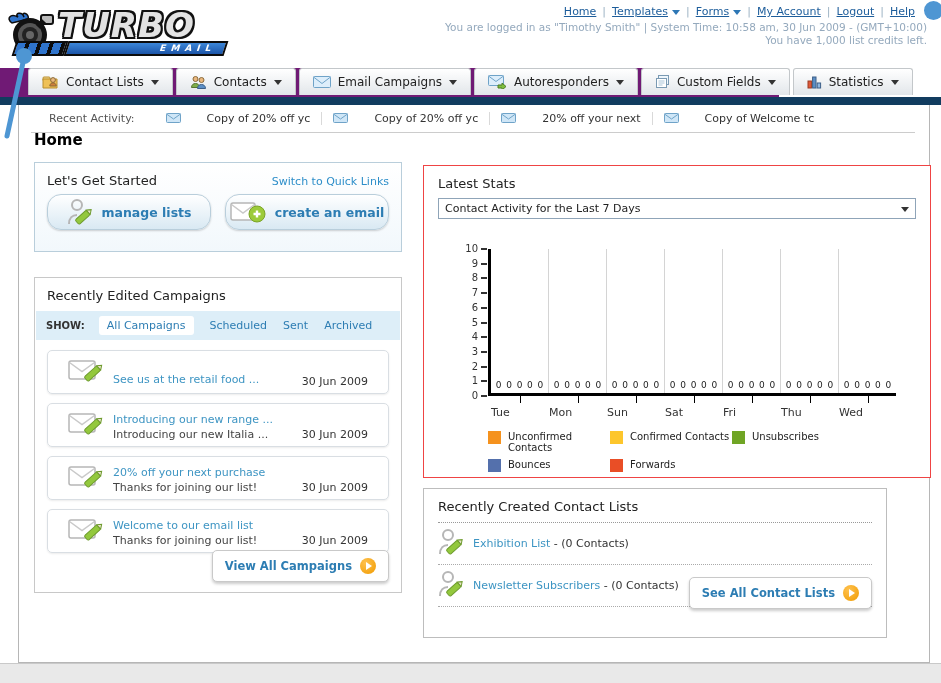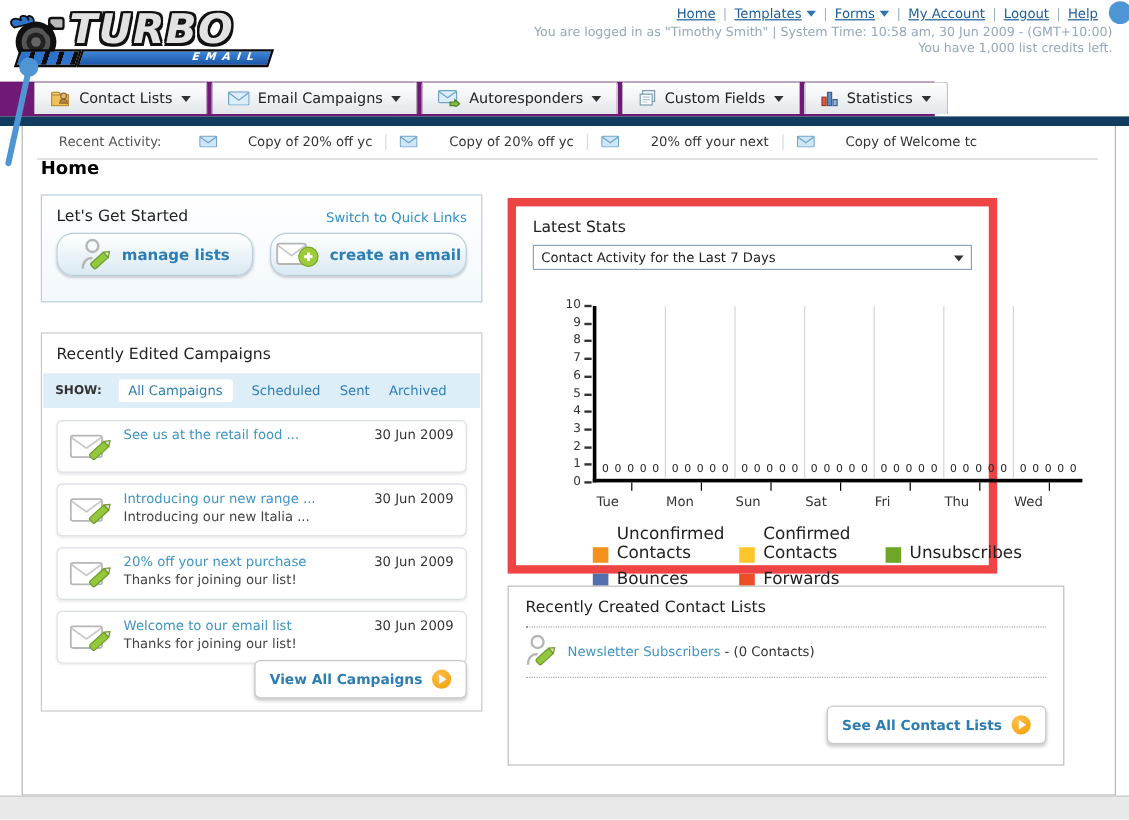--- a/index.html
+++ b/index.html
@@ -58,57 +58,57 @@
   .gs-btn { width:166px; height:36px; border:1px solid #b9cedb; border-radius:14px; background:linear-gradient(#ffffff,#d9e9f3); box-shadow:0 1px 2px rgba(0,0,0,.18); display:flex; align-items:center; justify-content:center; gap:9px; color:#2d7db3; font-weight:bold; font-size:12.5px; cursor:pointer; }
 
   
   .camp-panel { top:172px; left:15px; width:368px; height:316px; border:1px solid #c8c8c8; }
   .camp-panel .panel-heading { padding:10px 12px 8px 12px; }
   .filter-bar { margin:0 1px; background:#ddeef8; padding:5px 10px; font-size:11px; display:flex; align-items:center; gap:14px; }
   .filter-show { color:#333; font-size:10px; font-weight:bold; }
   .filter-link { color:#2d7db3; cursor:pointer; }
   .filter-link.active { background:#fff; padding:3px 8px; border-radius:3px; }
   .camp-list { padding:10px 12px 0 12px; }
-  .camp-item { display:flex; align-items:flex-start; border:1px solid #d9dee3; border-radius:5px; box-shadow:0 1px 2px rgba(0,0,0,.08); padding:5px 10px; margin-bottom:9px; height:44px; cursor:pointer; }
+  .camp-item { display:flex; align-items:flex-end; border:1px solid #d9dee3; border-radius:5px; box-shadow:0 1px 2px rgba(0,0,0,.08); padding:5px 20px; margin-bottom:9px; height:44px; cursor:pointer; }
   .camp-icon { margin:2px 9px 0 0; flex:0 0 auto; }
   .camp-texts { flex:1 1 auto; overflow:hidden; }
   .camp-title { font-size:11px; color:#3e95c3; cursor:pointer; margin-bottom:2px; white-space:nowrap; }
   .camp-sub { font-size:11px; color:#444; white-space:nowrap; }
   .camp-date { font-size:11px; color:#333; margin-left:8px; white-space:nowrap; }
   .view-all-btn { position:absolute; bottom:10px; right:12px; }
   .pill-btn { display:inline-flex; align-items:center; gap:8px; border:1px solid #c9c9c9; border-radius:5px; background:#fff; box-shadow:0 2px 3px rgba(0,0,0,.2); color:#2d7db3; font-weight:bold; font-size:11.5px; padding:7px 12px; cursor:pointer; }
   .orange-circle { width:16px; height:16px; border-radius:50%; background:radial-gradient(circle at 35% 30%, #ffc14e, #f09b00); display:inline-flex; align-items:center; justify-content:center; }
   .orange-circle .arr { width:0; height:0; border-top:4px solid transparent; border-bottom:4px solid transparent; border-left:6px solid #fff; margin-left:2px; }
 
   
-  .stats-panel { top:60px; left:404px; width:408px; height:313px; border:7px solid #ef4444; }
+  .stats-panel { top:60px; left:404px; width:508px; height:313px; border:1px solid #ef4444; }
   .stats-panel .panel-heading { padding:10px 14px 7px 14px; }
   .fake-select { margin:0 14px; height:21px; border:1px solid #8fa4b8; background:#fff; font-size:11px; color:#222; display:flex; align-items:center; padding:0 6px; position:relative; cursor:pointer; }
   .fake-select .sel-caret { position:absolute; right:6px; top:8px; width:0; height:0; border-left:4px solid transparent; border-right:4px solid transparent; border-top:5px solid #333; }
 
   .plot { position:absolute; left:64px; top:83px; width:408px; height:147px; border-left:3px solid #000; border-bottom:3px solid #000; display:flex; }
   .day-group { flex:1 1 0; position:relative; border-right:1px solid #d4d4d4; }
   .day-group:last-child { border-right:none; }
   .zeros { position:absolute; bottom:3px; left:0; width:100%; display:flex; justify-content:space-evenly; font-size:9px; color:#222; }
   .xtick { position:absolute; bottom:-10px; left:50%; width:1px; height:7px; background:#000; }
   .xlab { position:absolute; bottom:-26px; left:0; width:100%; text-align:left; font-size:11px; color:#333; }
   .ylab { position:absolute; width:26px; text-align:right; font-size:10px; color:#333; left:28px; }
   .ydash { position:absolute; left:57px; width:6px; height:2px; background:#333; }
   .legend { position:absolute; left:64px; top:265px; display:grid; grid-template-columns:122px 122px 122px; row-gap:6px; }
-  .leg-item { display:flex; align-items:flex-end; font-size:14px; color:#222; }
+  .leg-item { display:flex; align-items:flex-start; font-size:10px; color:#222; }
   .leg-swatch { width:13px; height:13px; margin-right:7px; flex:0 0 auto; }
 
   
   .cl-panel { top:383px; left:404px; width:464px; height:150px; border:1px solid #bdbdbd; }
   .cl-panel .panel-heading { padding:10px 14px 8px 14px; }
   .cl-rule { margin:0 14px; border-top:1px dotted #999; }
   .cl-item { display:flex; align-items:center; margin:0 14px; padding:5px 0; border-bottom:1px dotted #aaa; font-size:11px; color:#333; }
   .cl-item .cl-icon { margin-right:9px; }
   .cl-name { color:#3e95c3; cursor:pointer; }
-  .see-all-btn { position:absolute; bottom:17px; right:14px; }
+  .see-all-btn { position:absolute; bottom:28px; right:14px; }
 </style>
 </head>
 <body>
 
 <div class="header">
   <div class="logo">
     <svg class="turbo-swirl" viewBox="0 0 46 42">
       <path d="M4 12 C-2 8, 2 2, 10 6 C6 2, 14 0, 16 6 C12 0, 22 2, 20 8 Z" fill="#2f74cc" stroke="#0c0c0c" stroke-width="1.5"></path>
       <circle cx="22" cy="24" r="17" fill="#111"></circle>
       <circle cx="22" cy="24" r="12" fill="#555"></circle>
@@ -136,20 +136,32 @@
     <div class="tab">
       <span class="tab-icon">
         <svg width="17" height="14" viewBox="0 0 17 14">
           <rect x="1" y="2" width="7" height="4" rx="1" fill="#f2d78a" stroke="#b98e2f"></rect>
           <path d="M1 4h14v9H1z" fill="#efc157" stroke="#b98e2f"></path>
           <circle cx="11" cy="5" r="2.4" fill="#e9b77e" stroke="#8a6a3a"></circle>
           <path d="M7.8 11c0-2 1.5-3.2 3.2-3.2s3.2 1.2 3.2 3.2z" fill="#cf7f3b" stroke="#8a6a3a"></path>
         </svg>
       </span>
       <span class="tab-label">Contact Lists</span>
+      <span class="caret"></span>
+    </div>
+    <div class="tab">
+      <span class="tab-icon">
+        <svg width="17" height="14" viewBox="0 0 17 14">
+          <circle cx="5.5" cy="4" r="2.5" fill="#e9b77e" stroke="#8a6a3a"></circle>
+          <path d="M1.5 12.5c0-2.6 1.8-4 4-4s4 1.4 4 4z" fill="#7fae4a" stroke="#55752f"></path>
+          <circle cx="11.5" cy="5" r="2.5" fill="#e9b77e" stroke="#8a6a3a"></circle>
+          <path d="M7.5 13.5c0-2.6 1.8-4 4-4s4 1.4 4 4z" fill="#5c8fc6" stroke="#3c5f88"></path>
+        </svg>
+      </span>
+      <span class="tab-label">Contacts</span>
       <span class="caret"></span>
     </div>
     <div class="tab">
       <span class="tab-icon">
         <svg width="18" height="12" viewBox="0 0 18 12">
           <rect x=".5" y=".5" width="17" height="11" rx="1" fill="#ddeefb" stroke="#6fa3c8"></rect>
           <path d="M.5 1 9 7.5 17.5 1" fill="none" stroke="#6fa3c8"></path>
         </svg>
       </span>
       <span class="tab-label">Email Campaigns</span>
@@ -488,20 +500,31 @@
     <div id="cl-items">
         <div class="cl-item">
           <span class="cl-icon"><svg width="26" height="28" viewBox="0 0 26 28">
               <circle cx="10" cy="7" r="5" fill="none" stroke="#b6b6b6" stroke-width="2"></circle>
               <path d="M2 26c0-6 3.5-9 8-9" fill="none" stroke="#b6b6b6" stroke-width="2"></path>
               <g transform="rotate(-42 16 19)">
                 <rect x="8" y="16" width="15" height="6" rx="1.5" fill="#93c83d" stroke="#6d9b2d"></rect>
                 <path d="M23 16 l4 3 -4 3 z" fill="#e8e2c8" stroke="#6d9b2d"></path>
               </g>
             </svg></span>
+          <span><a class="cl-name">Exhibition List</a> <span>- (0 Contacts)</span></span>
+        </div>
+        <div class="cl-item">
+          <span class="cl-icon"><svg width="26" height="28" viewBox="0 0 26 28">
+              <circle cx="10" cy="7" r="5" fill="none" stroke="#b6b6b6" stroke-width="2"></circle>
+              <path d="M2 26c0-6 3.5-9 8-9" fill="none" stroke="#b6b6b6" stroke-width="2"></path>
+              <g transform="rotate(-42 16 19)">
+                <rect x="8" y="16" width="15" height="6" rx="1.5" fill="#93c83d" stroke="#6d9b2d"></rect>
+                <path d="M23 16 l4 3 -4 3 z" fill="#e8e2c8" stroke="#6d9b2d"></path>
+              </g>
+            </svg></span>
           <span><a class="cl-name">Newsletter Subscribers</a> <span>- (0 Contacts)</span></span>
         </div>
       </div>
     <div class="see-all-btn pill-btn">
       <span>See All Contact Lists</span>
       <span class="orange-circle">
           <span class="arr"></span>
         </span>
     </div>
   </div>

